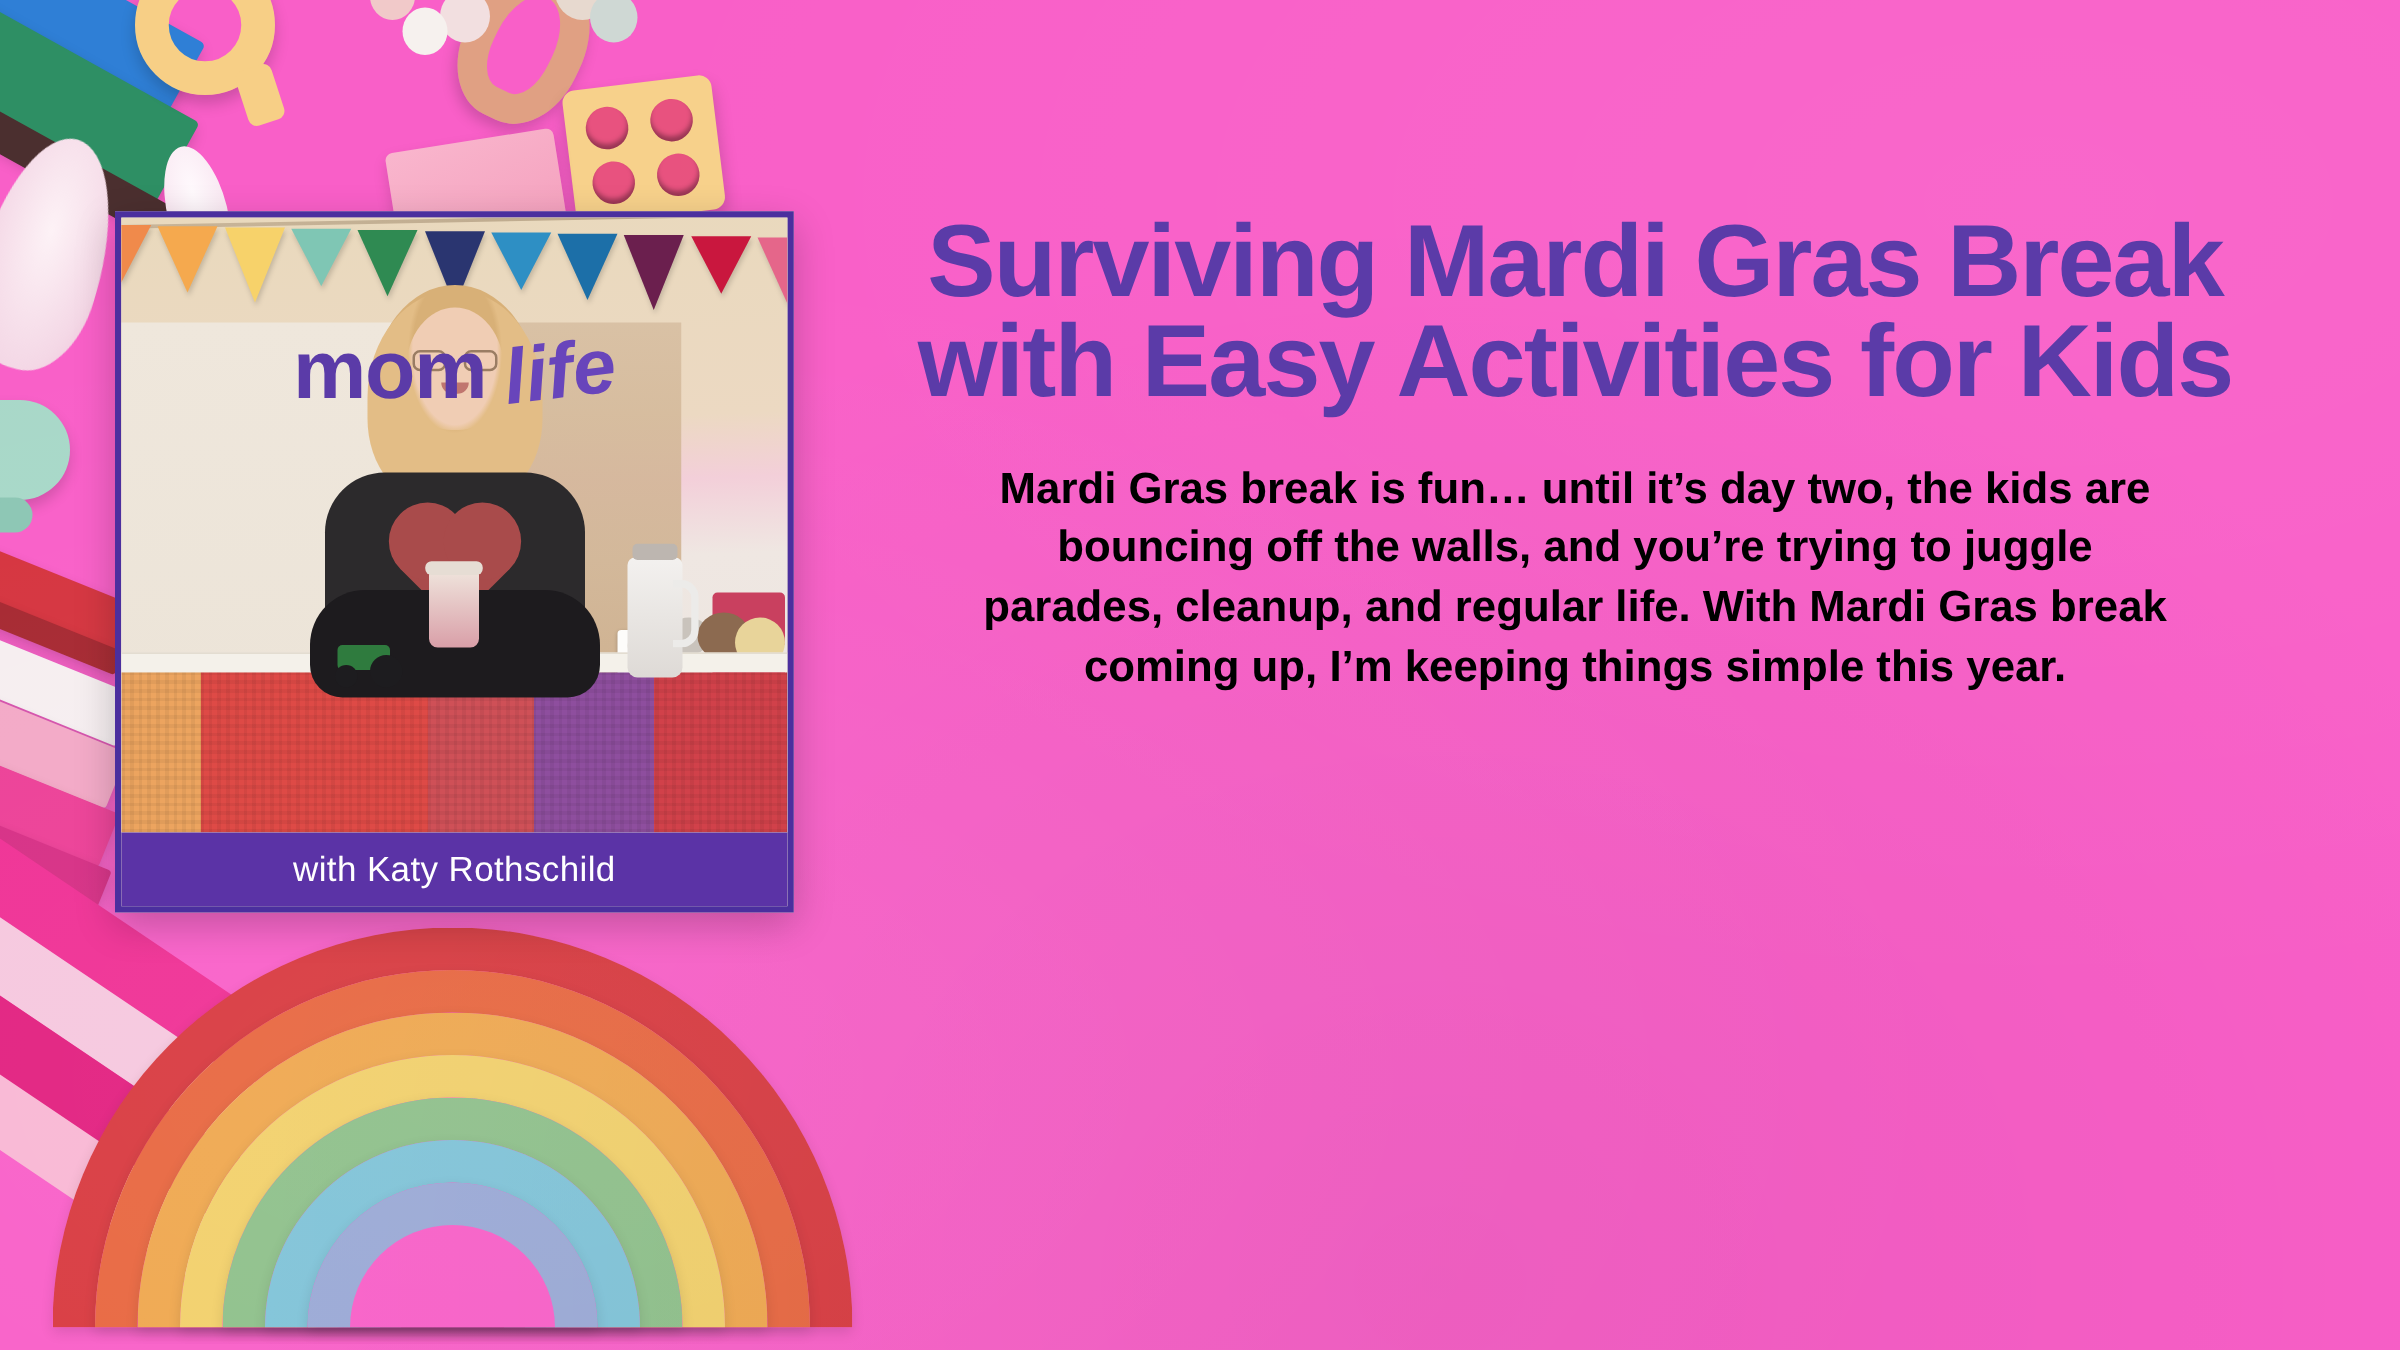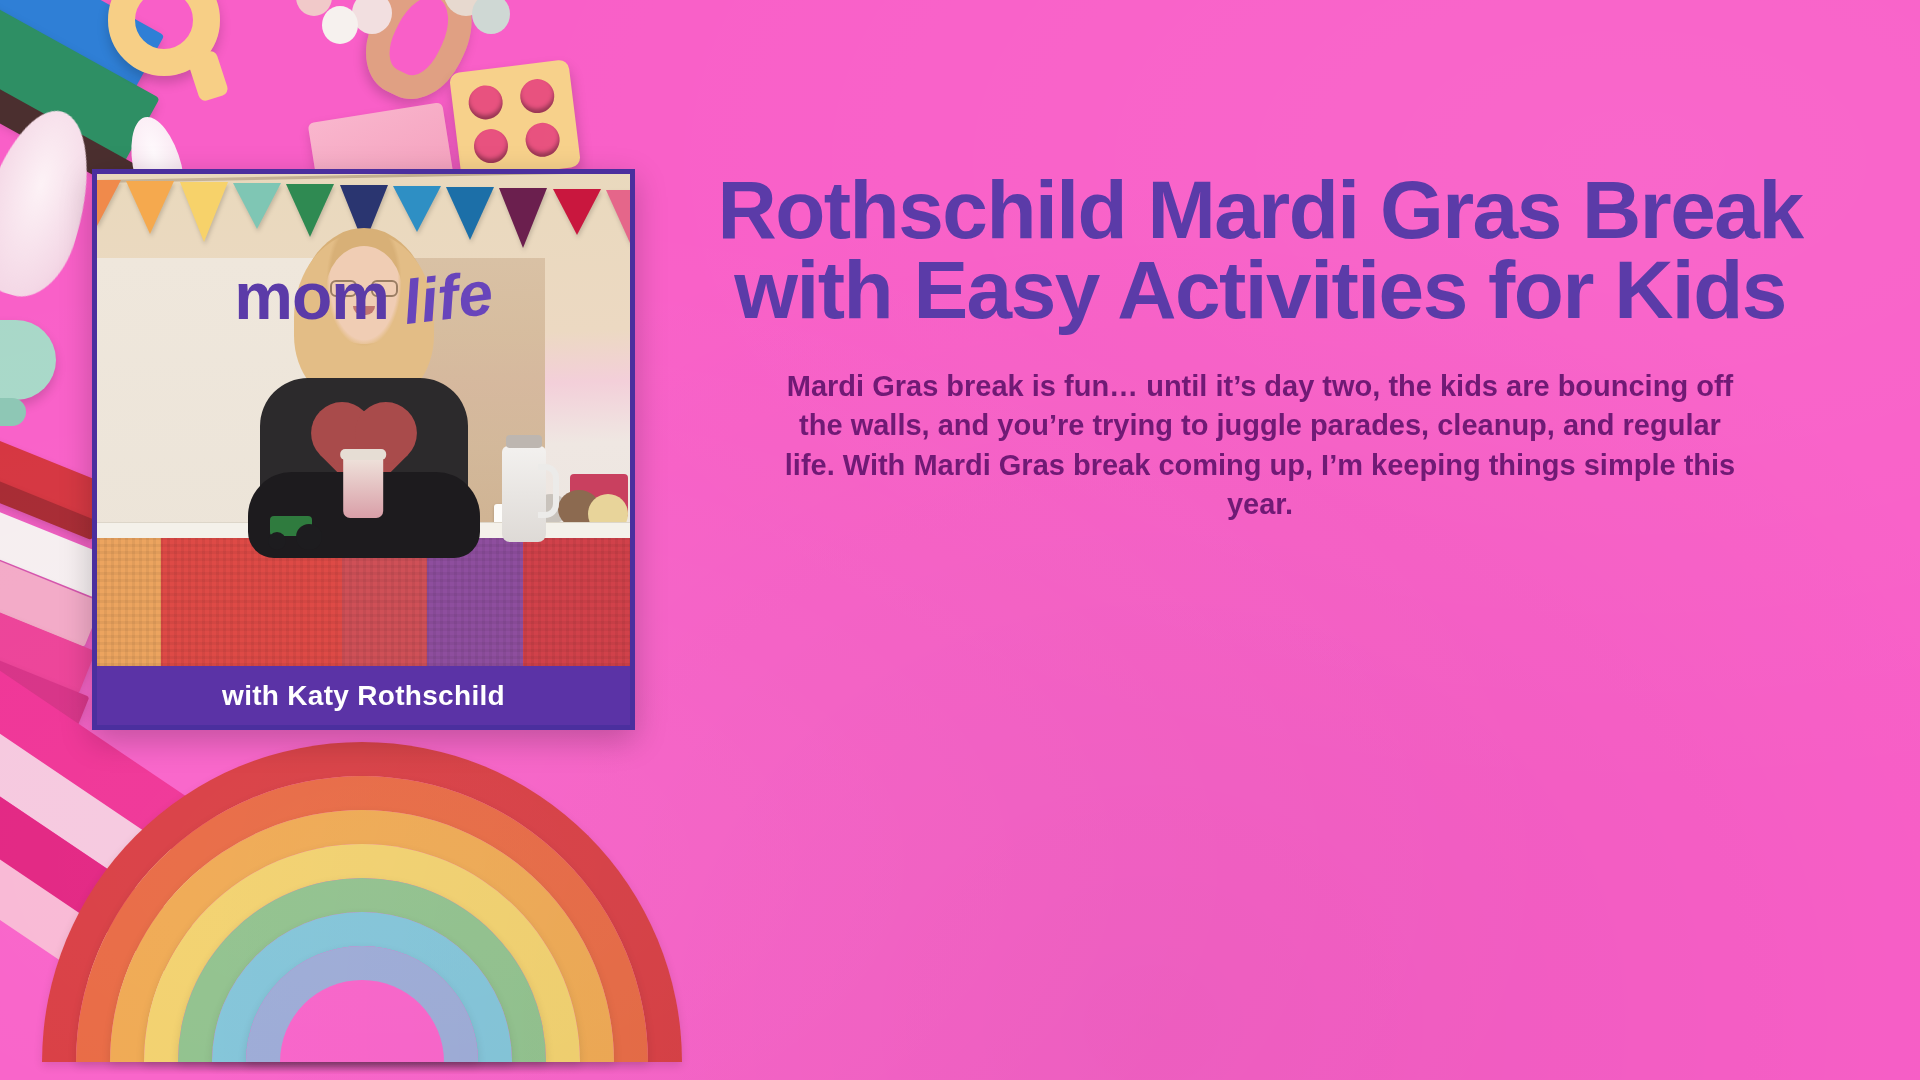--- a/index.html
+++ b/index.html
@@ -229,34 +229,34 @@
              letter-spacing:-1px; display:inline-block; }
   #life-word{ font-size:62px; font-style:italic; font-weight:700; color:#6845bb;
               transform:rotate(-7deg); display:inline-block; margin-left:14px; }
   #unscripted{ display:block; margin-top:4px; font-size:79px; line-height:.95;
                font-weight:700; color:#fcdcf0; letter-spacing:-2px;
                text-shadow:0 0 16px #ff6fc6, 0 0 34px #ff4fb8; }
   #cover-banner{
     position:absolute; left:0; right:0; bottom:0; height:59px; background:#5b33a6;
     display:flex; align-items:center; justify-content:center;
   }
-  #cover-banner span{ color:#fff; font-size:28px; font-weight:700; letter-spacing:.3px; }
+  #cover-banner span{ color:#fff; font-size:28px; font-weight:400; letter-spacing:.3px; }
 
   
   #right-col{
     position:absolute; left:660px; top:170px; width:1200px;
     text-align:center; color:#5b3ba8;
   }
   #headline{
     font-size:82px; line-height:.98; font-weight:700; color:#5b3ba8;
     letter-spacing:-1.5px; padding:0 40px;
   }
   #subtext{
     margin-top:36px; padding:0 120px;
-    font-size:29px; line-height:1.36; font-weight:700; color:#701a75;
+    font-size:35px; line-height:1.36; font-weight:700; color:#000000;
   }
 </style>
 </head>
 <body>
 
 <div id="bg-scene">
 
   <div class="blk blk-blue"></div>
   <div class="blk blk-blue-d"></div>
   <div class="blk blk-green"></div>
@@ -368,15 +368,15 @@
       <span id="mom-life">mom</span><span id="life-word">life</span>
     </div>
   </div>
 
   <div id="cover-banner">
     <span>with Katy Rothschild</span>
   </div>
 </div>
 
 <div id="right-col">
-  <h1 id="headline">Rothschild Mardi Gras Break with Easy Activities for Kids</h1>
+  <h1 id="headline">Surviving Mardi Gras Break with Easy Activities for Kids</h1>
   <p id="subtext">Mardi Gras break is fun… until it’s day two, the kids are bouncing off the walls, and you’re trying to juggle parades, cleanup, and regular life. With Mardi Gras break coming up, I’m keeping things simple this year.</p>
 </div>
 
 </body></html>

